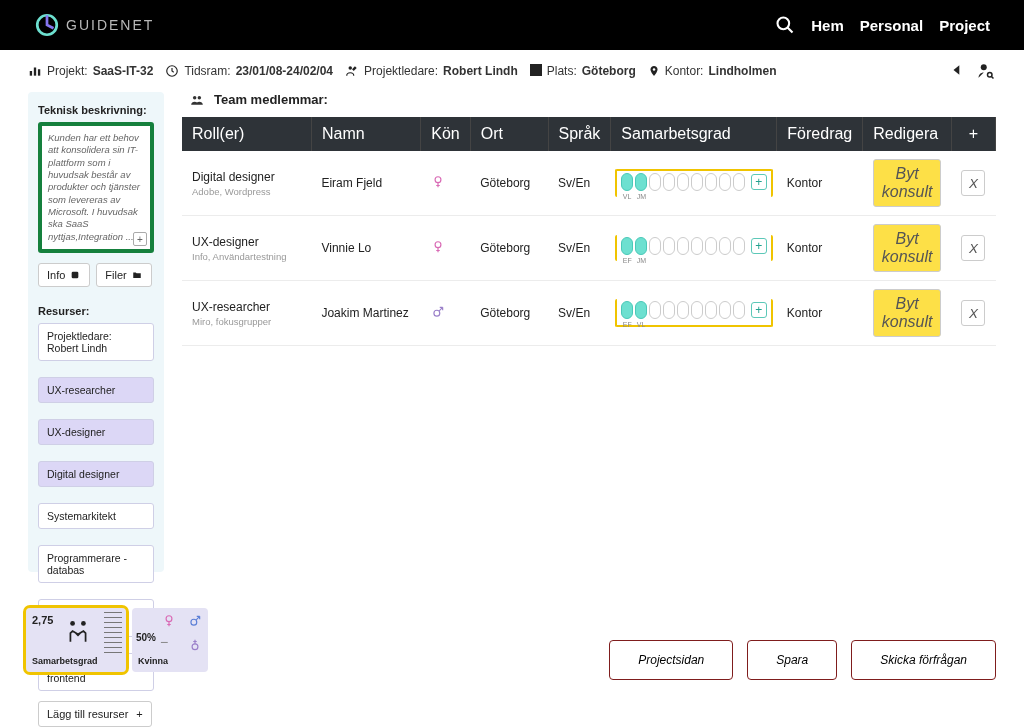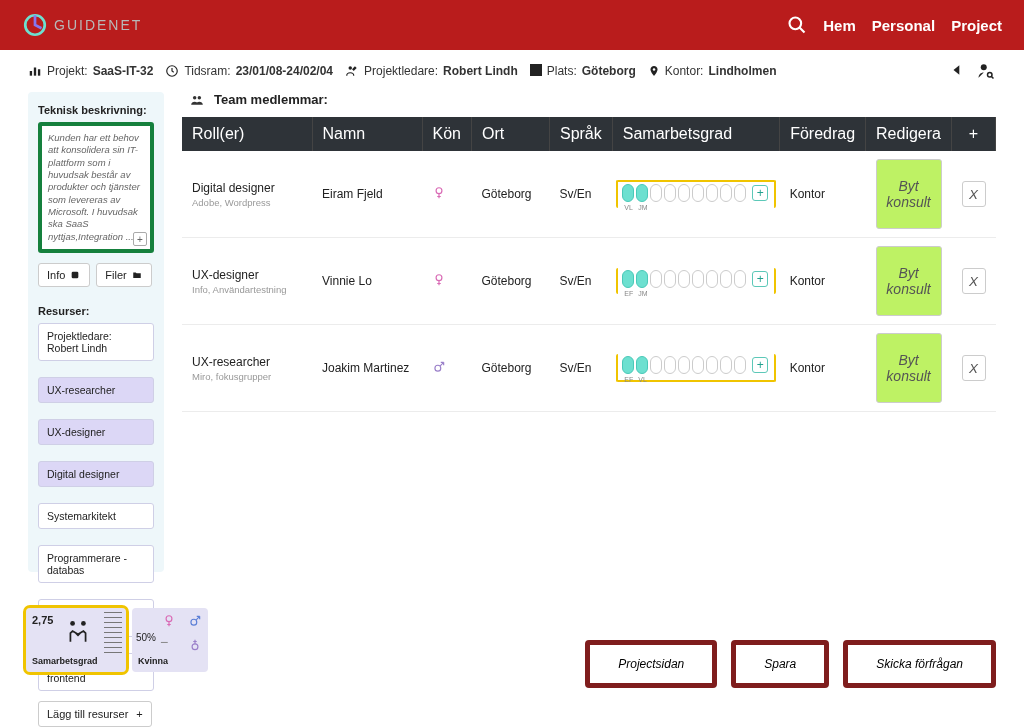--- a/index.html
+++ b/index.html
@@ -1,17 +1,17 @@
 <!DOCTYPE html>
 <html><head>
 <meta charset="utf-8">
 <style>
   * { box-sizing: border-box; margin: 0; padding: 0; }
   body { font-family: -apple-system, BlinkMacSystemFont, "Segoe UI", Arial, sans-serif; background:#fff; color:#222; width:1024px; height:728px; overflow:hidden; font-size:13px;}
-  .topbar { background:#b91c1c; height:50px; display:flex; align-items:center; padding:0 22px; color:#fff;}
+  .topbar { background:#000000; height:50px; display:flex; align-items:center; padding:0 34px; color:#fff;}
   .logo { display:flex; align-items:center; gap:6px; font-weight:500; letter-spacing:2px; font-size:14px; color:#b8b8b8;}
   .logo svg { width:26px; height:26px; }
   .top-right { margin-left:auto; display:flex; align-items:center; gap:16px; font-weight:600; font-size:15px;}
   .top-right .srch { width:20px; height:20px; }
   .infobar { display:flex; align-items:center; gap:12px; padding:12px 28px; font-size:12px; color:#333;}
   .infobar .seg { display:flex; align-items:flex-start; gap:5px;}
   .infobar .seg .lbl{ font-weight:400;}
   .infobar .seg .val{ font-weight:700;}
   .infobar .icons-right{ margin-left:auto; display:flex; gap:12px;}
   .content { display:flex; gap:18px; padding:0 28px;}
@@ -31,31 +31,31 @@
   thead th{ background:#2e3338; color:#fff; font-weight:500; text-align:left; padding:8px 10px; font-size:16px; border-right:1px solid #444;}
   thead th:last-child{ text-align:center; width:28px;}
   tbody td{ padding:8px 10px; border-bottom:1px solid #ececec; vertical-align:middle; font-size:12px;}
   .role-sub{ font-size:9.5px; color:#999; display:block; margin-top:2px;}
   .gender svg{ width:14px; height:14px; }
   .collab{ display:flex; gap:2px; align-items:center; position:relative;}
   .pill{ width:12px; height:18px; border:1px solid #ccc; border-radius:6px; display:inline-block; position:relative;}
   .pill.fill{ background:#6de0d0; border-color:#4ac9b8;}
   .pill-lbl{ position:absolute; font-size:7px; top:19px; left:1px; color:#888;}
   .plus-ico{ width:16px;height:16px; border:1px solid #5cc8b8; color:#22a18f; border-radius:3px; display:inline-flex; align-items:center; justify-content:center; font-size:12px; margin-left:4px; cursor:pointer;}
-  .btn-white{ background:#bef264; border:1px solid #ccc; border-radius:3px; padding:18px 8px; font-size:14px; font-style:italic; color:#555; cursor:pointer;}
+  .btn-white{ background:#fde047; border:1px solid #ccc; border-radius:3px; padding:5px 8px; font-size:16px; font-style:italic; color:#555; cursor:pointer;}
   .btn-x{ background:#fff; border:1px solid #ccc; border-radius:3px; width:24px; height:26px; font-style:italic; color:#555; cursor:pointer;}
   .collab-highlight{ border:2px solid #f0c400; padding:2px 4px 6px; border-radius:2px;}
   td.colcollab{ padding:4px 4px;}
   .bottom-cards{ position:absolute; left:26px; top:608px; display:flex; gap:6px;}
   .card{ background:#e4e2f4; border-radius:4px; width:100px; height:64px; padding:6px 6px; position:relative; font-size:9px;}
   .card .big{ font-weight:700; font-size:11px;}
   .card .title{ font-weight:700; font-size:9px; position:absolute; bottom:6px; left:6px;}
   .card.hl{ outline:3px solid #f0c400;}
   .bottom-actions{ position:absolute; right:28px; top:640px; display:flex; gap:14px;}
-  .action-btn{ background:#fff; border:5px solid #7f1d1d; border-radius:4px; padding:12px 28px; font-size:12px; font-style:italic; cursor:pointer;}
+  .action-btn{ background:#fff; border:1px solid #7f1d1d; border-radius:4px; padding:12px 28px; font-size:12px; font-style:italic; cursor:pointer;}
   .ico{ display:inline-block; vertical-align:middle;}
   .ruler{ position:absolute; right:4px; top:4px; width:18px; height:54px;}
   .ruler div{ border-top:1px solid #777; height:5px;}
 </style>
 </head>
 <body>
 
 <div class="topbar">
   <div class="logo">
     <svg viewBox="0 0 24 24" fill="none" stroke="#6de0d0" stroke-width="2.5">
@@ -323,21 +323,21 @@
         <path d="M12 13v8M9 18h6"></path>
       </svg>
     <svg width="14" height="14" style="position:absolute;right:6px;top:6px" viewBox="0 0 24 24" fill="none" stroke="#5b7fd6" stroke-width="2">
         <circle cx="10" cy="14" r="5"></circle>
         <path d="M14 10l6-6M20 4v5M20 4h-5"></path>
       </svg>
     <svg width="14" height="14" style="position:absolute;right:6px;bottom:20px" viewBox="0 0 24 24" fill="none" stroke="#9a7fc9" stroke-width="2">
         <circle cx="12" cy="15" r="5"></circle>
         <path d="M12 10V3M9 6h6"></path>
       </svg>
-    <span style="position:absolute;left:4px;top:24px;font-weight:400;font-size:10px">50%</span>
+    <span style="position:absolute;left:4px;top:24px;font-weight:700;font-size:10px">50%</span>
     <span class="title">Kvinna</span>
     <span style="position:absolute;left:28px;bottom:22px;font-size:14px;color:#888">−</span>
   </div>
 </div>
 
 <div class="bottom-actions">
   <button class="action-btn">Projectsidan</button>
   <button class="action-btn">Spara</button>
   <button class="action-btn">Skicka förfrågan</button>
 </div>

